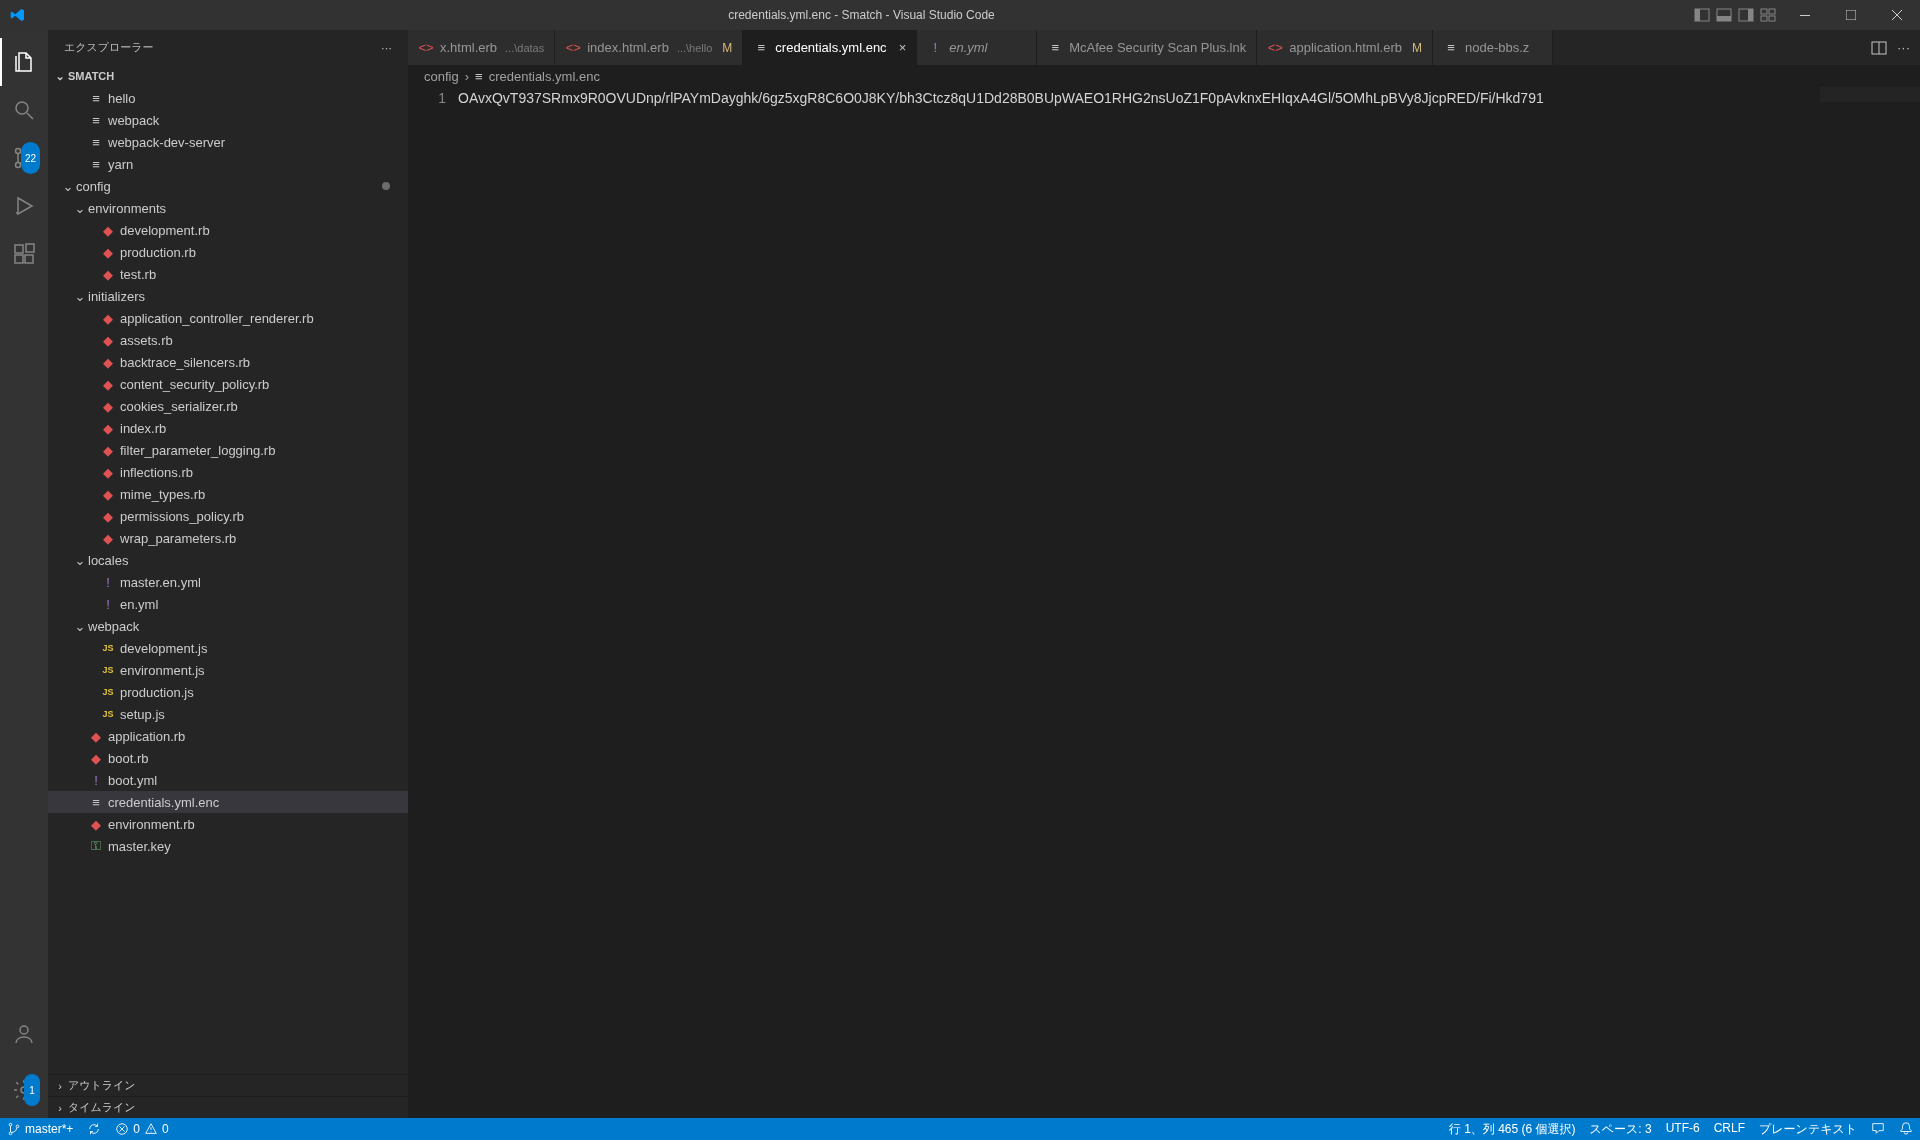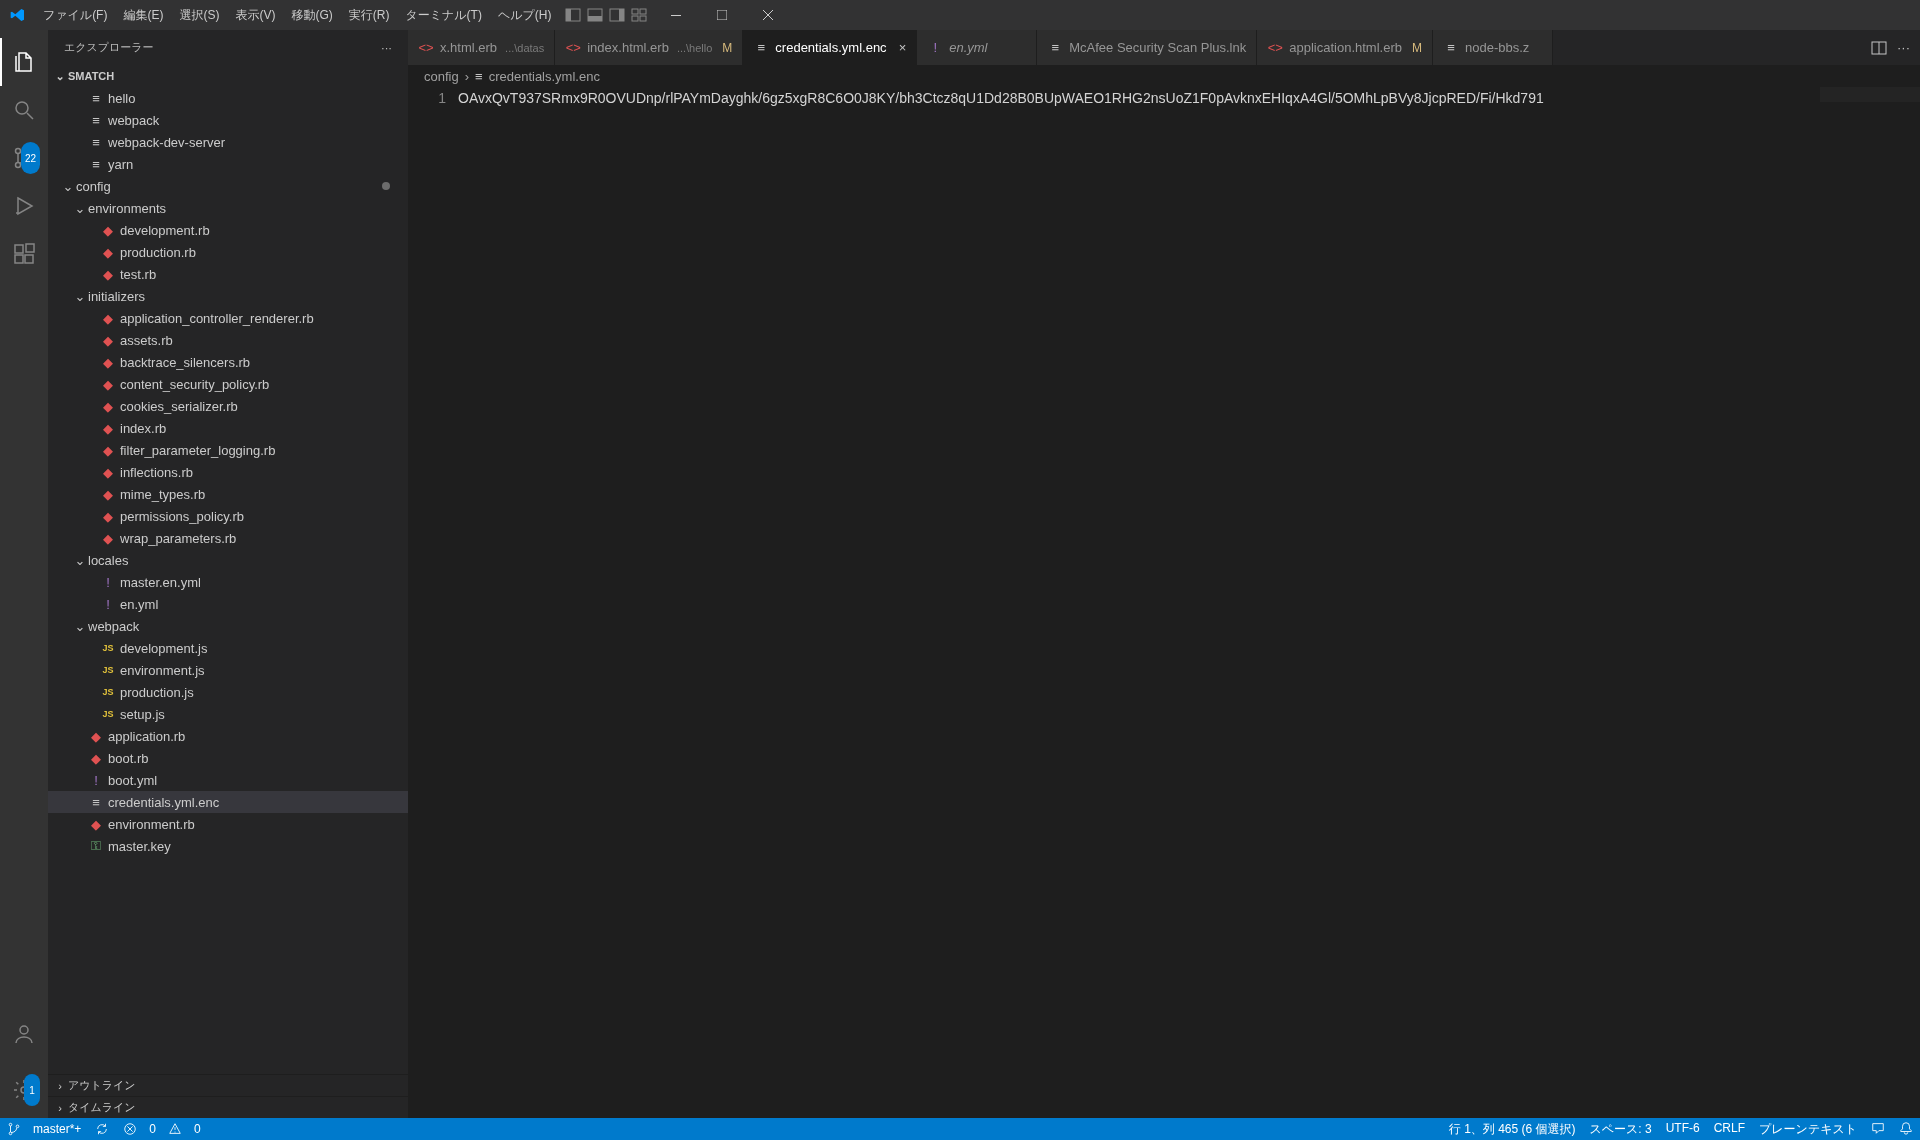--- a/index.html
+++ b/index.html
@@ -64,46 +64,37 @@
 .breadcrumb { height: 22px; display: flex; align-items: center; padding: 0 16px; font-size: 13px; color: #a0a0a0; gap: 6px; }
 .breadcrumb .bc-icon { color: #c5c5c5; }
 
 .code-area { flex: 1; display: flex; font-family: Consolas, monospace; font-size: 14px; position: relative; overflow: hidden; }
 .gutter { width: 50px; text-align: right; color: #858585; padding-right: 12px; padding-top: 2px; line-height: 19px; }
 .code-content { flex: 1; white-space: pre; color: #d4d4d4; padding-top: 2px; line-height: 19px; overflow: hidden; }
 .minimap { position: absolute; right: 0; top: 0; width: 100px; height: 15px; background: rgba(100,100,100,0.1); }
 
 
 .statusbar { height: 22px; background: #007acc; display: flex; align-items: center; font-size: 12px; color: #ffffff; }
-.status-item { padding: 0 7px; display: flex; align-items: flex-end; gap: 12px; height: 100%; }
+.status-item { padding: 0 7px; display: flex; align-items: flex-end; gap: 4px; height: 100%; }
 .status-left { display: flex; }
 .status-right { margin-left: auto; display: flex; }
 
 svg { display: block; }
 .chev-right::before { content: '›'; color: #a0a0a0; }
 </style>
 </head>
 <body>
 
 <div class="titlebar">
   <div class="vscode-icon">
     <svg viewBox="0 0 24 24">
         <path fill="#0098ff" d="M17 3l4 2v14l-4 2-9-8-5 4-2-1V8l2-1 5 4 9-8z"></path>
       </svg>
   </div>
-  <div class="menu-items">
-    <div class="menu-item">ファイル(F)</div>
-    <div class="menu-item">編集(E)</div>
-    <div class="menu-item">選択(S)</div>
-    <div class="menu-item">表示(V)</div>
-    <div class="menu-item">移動(G)</div>
-    <div class="menu-item">実行(R)</div>
-    <div class="menu-item">ターミナル(T)</div>
-    <div class="menu-item">ヘルプ(H)</div>
-  </div>
+  <div class="title-center">credentials.yml.enc - Smatch - Visual Studio Code</div>
   <div class="title-layout">
     <span>
         <svg width="16" height="16" viewBox="0 0 16 16">
           <rect x="1" y="2" width="14" height="12" fill="none" stroke="#858585"></rect>
           <rect x="1" y="2" width="5" height="12" fill="#858585"></rect>
         </svg>
       </span>
     <span>
         <svg width="16" height="16" viewBox="0 0 16 16">
           <rect x="1" y="2" width="14" height="12" fill="none" stroke="#858585"></rect>

